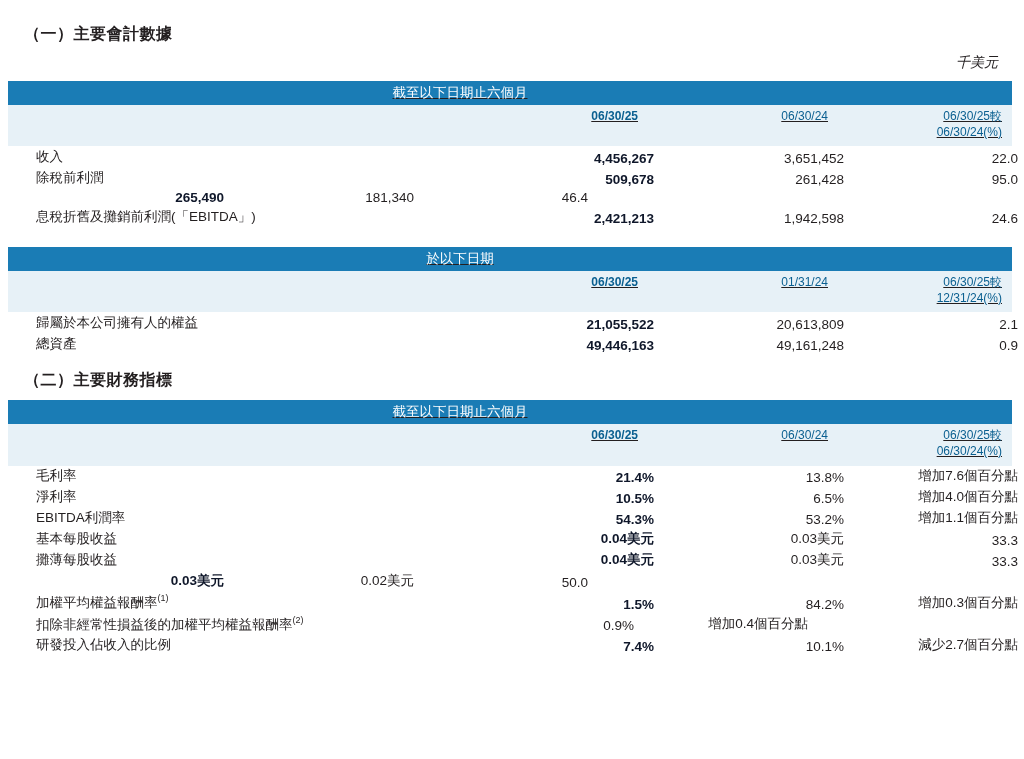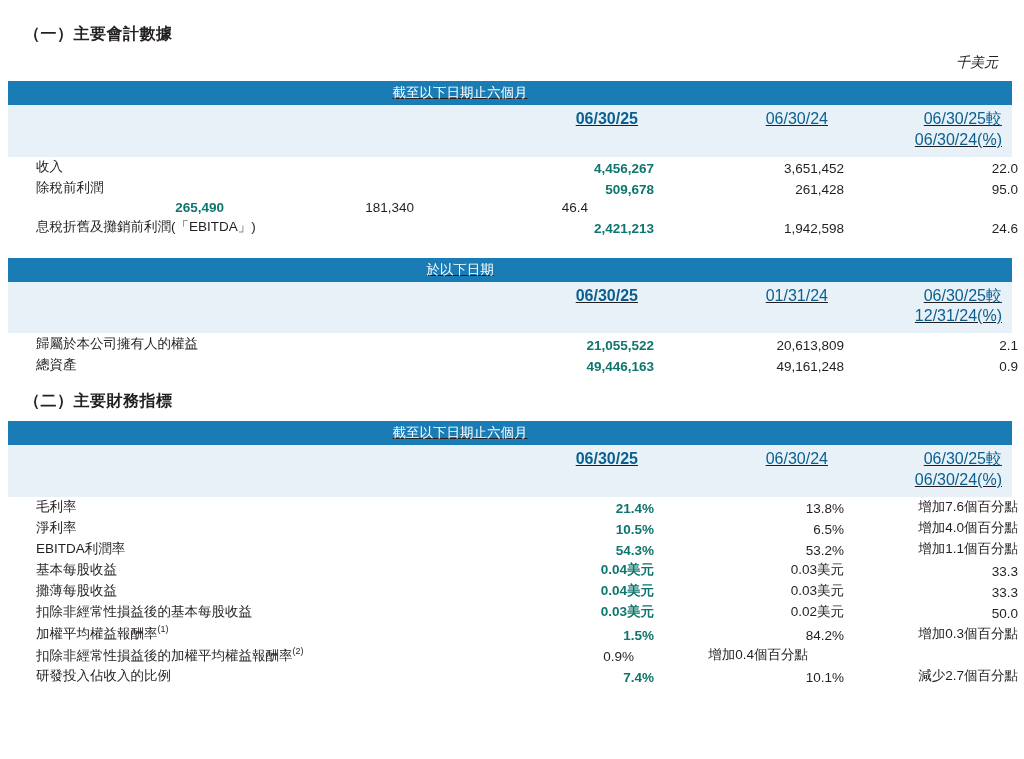--- a/index.html
+++ b/index.html
@@ -55,21 +55,21 @@
   }
   .hb-cols {
     display: flex;
     background: #e7f1f7;
     color: #0a5f90;
   }
   .hb-cols .cell {
     box-sizing: border-box;
     padding: 4px 10px 6px 10px;
     text-align: right;
-    font-size: 16px;
+    font-size: 12px;
     line-height: 1.3;
   }
   .hb-cols .cell.label-cell { width: 430px; }
   .hb-cols .cell.v1 { width: 210px; font-weight: bold; }
   .hb-cols .cell.v2 { width: 190px; }
   .hb-cols .cell.v3 { width: 174px; }
   .hb-cols .cell .l1 { display: block; text-align: right; }
   .hb-cols .cell .l2 { display: block; }
   .spacer-sm { height: 9px; }
   .spacer-md { height: 16px; }
@@ -94,21 +94,21 @@
   }
   .row .cell.label-cell {
     width: 430px;
     text-align: left;
     padding-left: 12px;
   }
   .row .cell.v1 {
     width: 210px;
     text-align: right;
     font-weight: bold;
-    color: #0f766e;
+    color: #0f172a;
   }
   .row .cell.v2 {
     width: 190px;
     text-align: right;
   }
   .row .cell.v3 {
     width: 174px;
     text-align: right;
   }
 </style>
@@ -246,21 +246,20 @@
       <div class="cell v2">0.03美元</div>
       <div class="cell v3">33.3</div>
     </div>
     <div class="row">
       <div class="cell label-cell">攤薄每股收益</div>
       <div class="cell v1">0.04美元</div>
       <div class="cell v2">0.03美元</div>
       <div class="cell v3">33.3</div>
     </div>
     <div class="row">
-      <div class="cell label-cell">扣除非經常性損益後的基本每股收益</div>
       <div class="cell v1">0.03美元</div>
       <div class="cell v2">0.02美元</div>
       <div class="cell v3">50.0</div>
     </div>
     <div class="row">
       <div class="cell label-cell"><span>加權平均權益報酬率</span><span class="sup">(1)</span></div>
       <div class="cell v1">1.5%</div>
       <div class="cell v2">84.2%</div>
       <div class="cell v3">增加0.3個百分點</div>
     </div>

